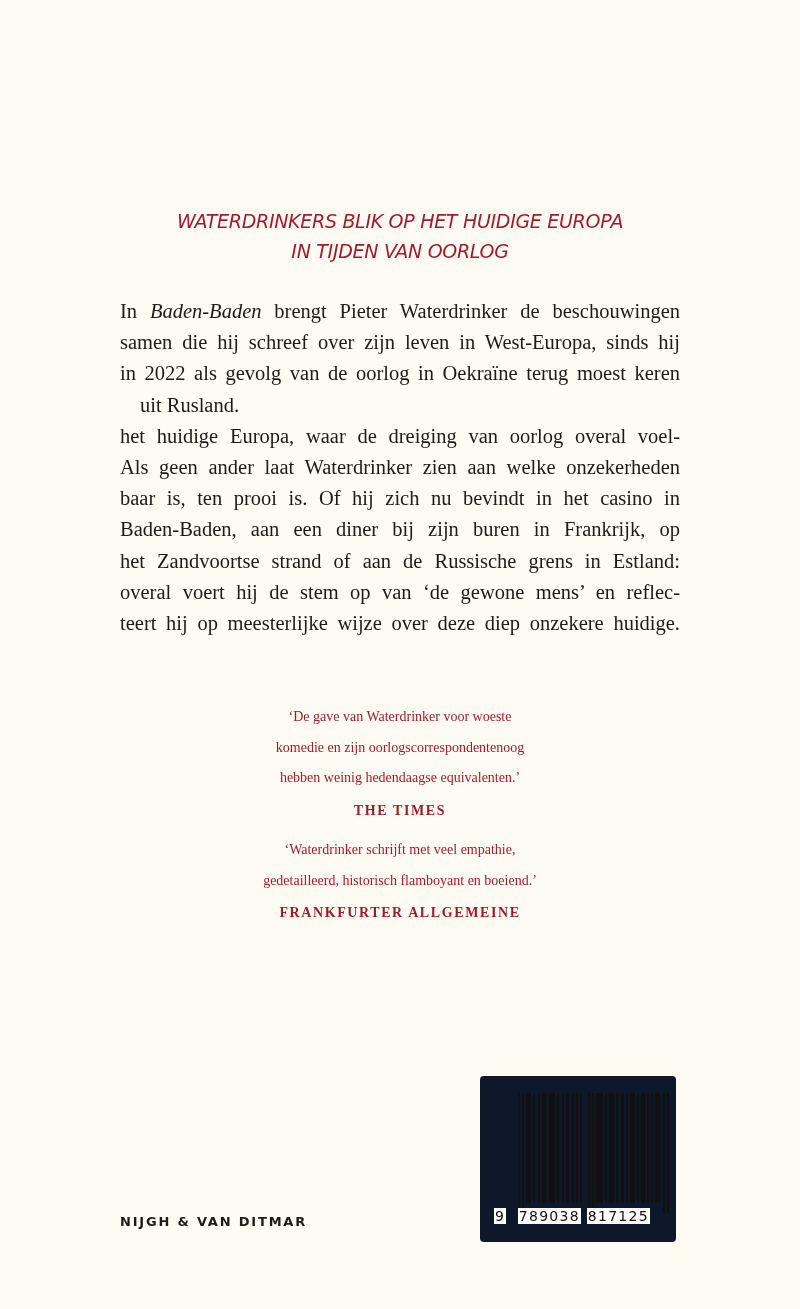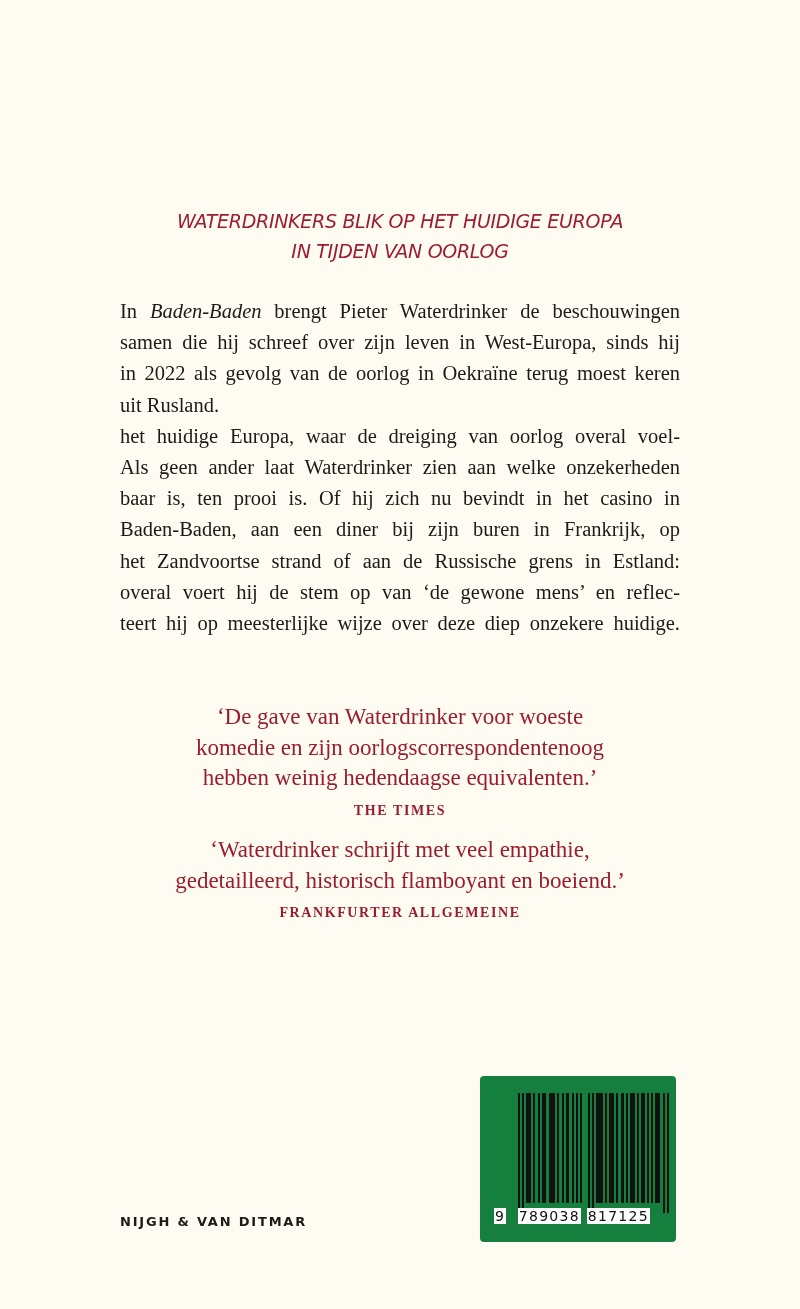--- a/index.html
+++ b/index.html
@@ -22,42 +22,42 @@
       font-style: italic;
     }
     .headline div { white-space: nowrap; }
     .blurb {
       position: absolute; left: 120px; width: 560px; top: 296px;
       font-size: 20.5px;
       line-height: 31.2px;
       text-align: justify;
     }
     .blurb .line { display: block; text-align: justify; text-align-last: justify; white-space: nowrap; }
-    .blurb .line.last { text-align-last: left; }
+    .blurb .line.last { text-align-last: left; margin-left: 20px; }
     .blurb em { font-style: italic; }
     .quote {
       position: absolute; left: 0; right: 0;
       text-align: center;
       color: #9a1d2e;
     }
-    .quote .q-line { font-size: 23px; line-height: 30.5px; white-space: nowrap; text-align: center; }
+    .quote .q-line { font-size: 14px; line-height: 30.5px; white-space: nowrap; text-align: center; }
     .quote .src {
       font-size: 14px; letter-spacing: 1.6px; font-weight: bold;
       margin-top: 6px; line-height: 22px;
     }
     .quote1 { top: 702px; }
     .quote2 { top: 835px; }
     .publisher {
       position: absolute; left: 120px; top: 1214px;
       font-family: "DejaVu Sans", "Liberation Sans", sans-serif;
       font-size: 13px; letter-spacing: 1.8px; color: #1d1a17; font-weight: bold;
     }
     .barcode-box {
       position: absolute; left: 480px; top: 1076px; width: 196px; height: 166px;
-      background: #15803d;
+      background: #0f172a;
       border-radius: 4px;
     }
     .barcode-bars {
       position: absolute; left: 38px; top: 17px; width: 152px; height: 120px;
     }
     .barcode-number {
       position: absolute; left: 14px; top: 132px;
       font-family: "DejaVu Sans", "Liberation Sans", sans-serif;
       font-size: 14px; letter-spacing: 1.3px; color: #111;
       background: transparent;

